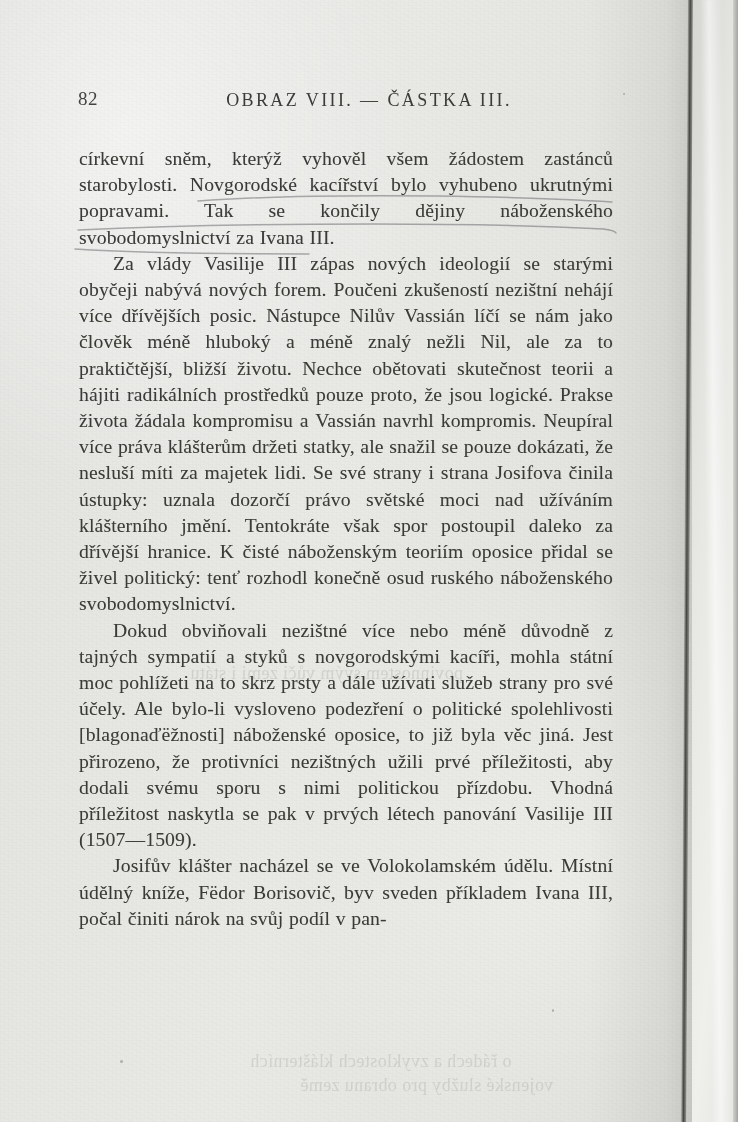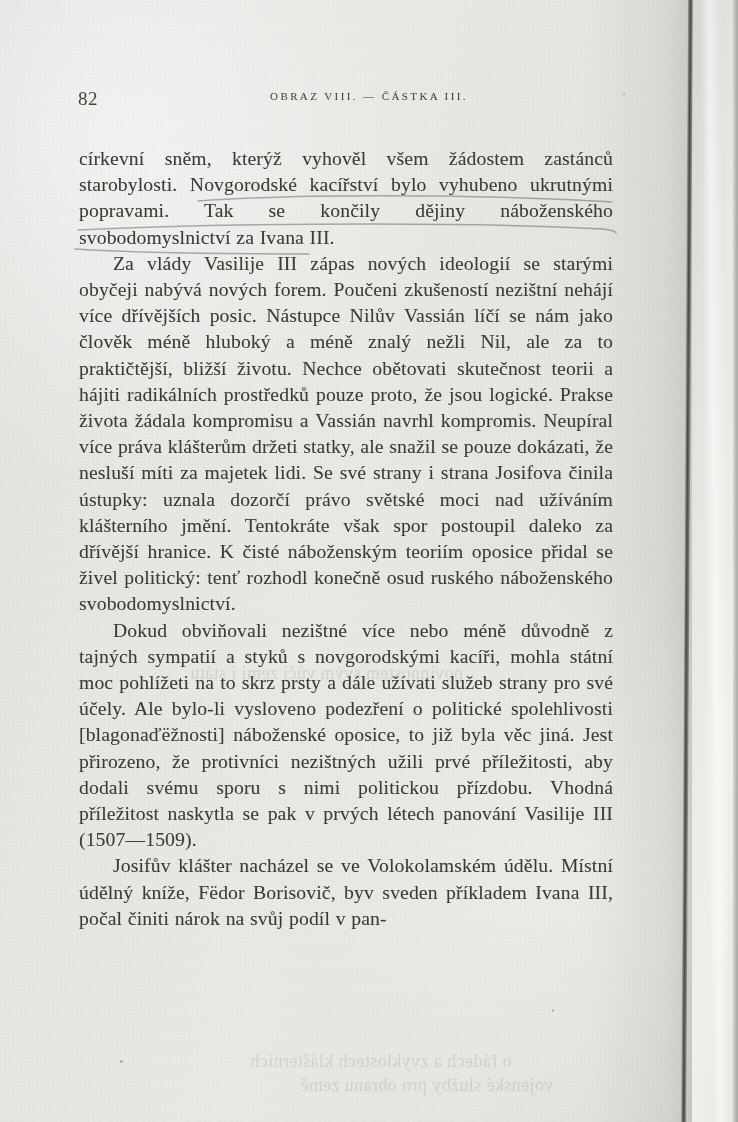--- a/index.html
+++ b/index.html
@@ -111,21 +111,21 @@
     font-size: 19px;
     letter-spacing: 0.5px;
     color: #44443f;
   }
   .head-title {
     position: absolute;
     left: 0;
     top: 2px;
     width: 540px;
     text-align: center;
-    font-size: 11px;
+    font-size: 18px;
     letter-spacing: 2.4px;
     color: #3b3b37;
     padding-left: 42px;
     box-sizing: border-box;
   }
 
   .body-text {
     position: absolute;
     left: 79px;
     top: 146px;

